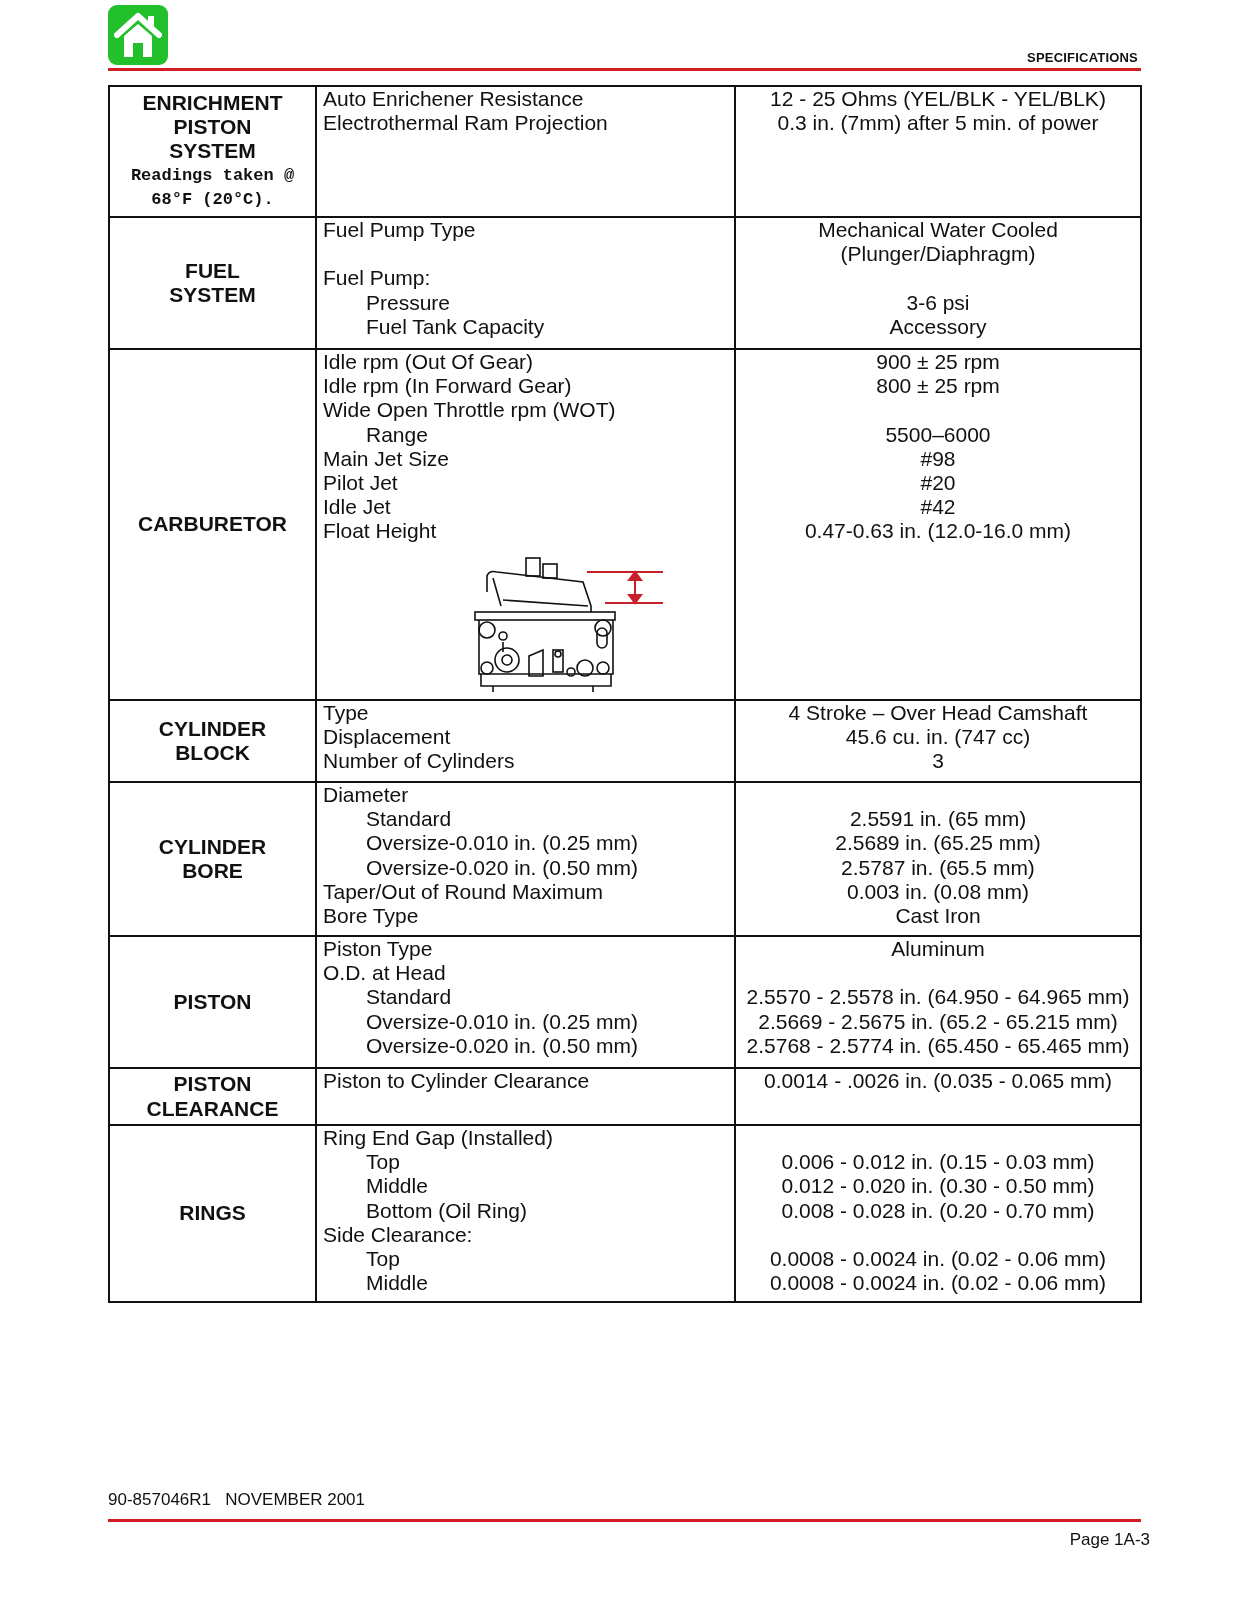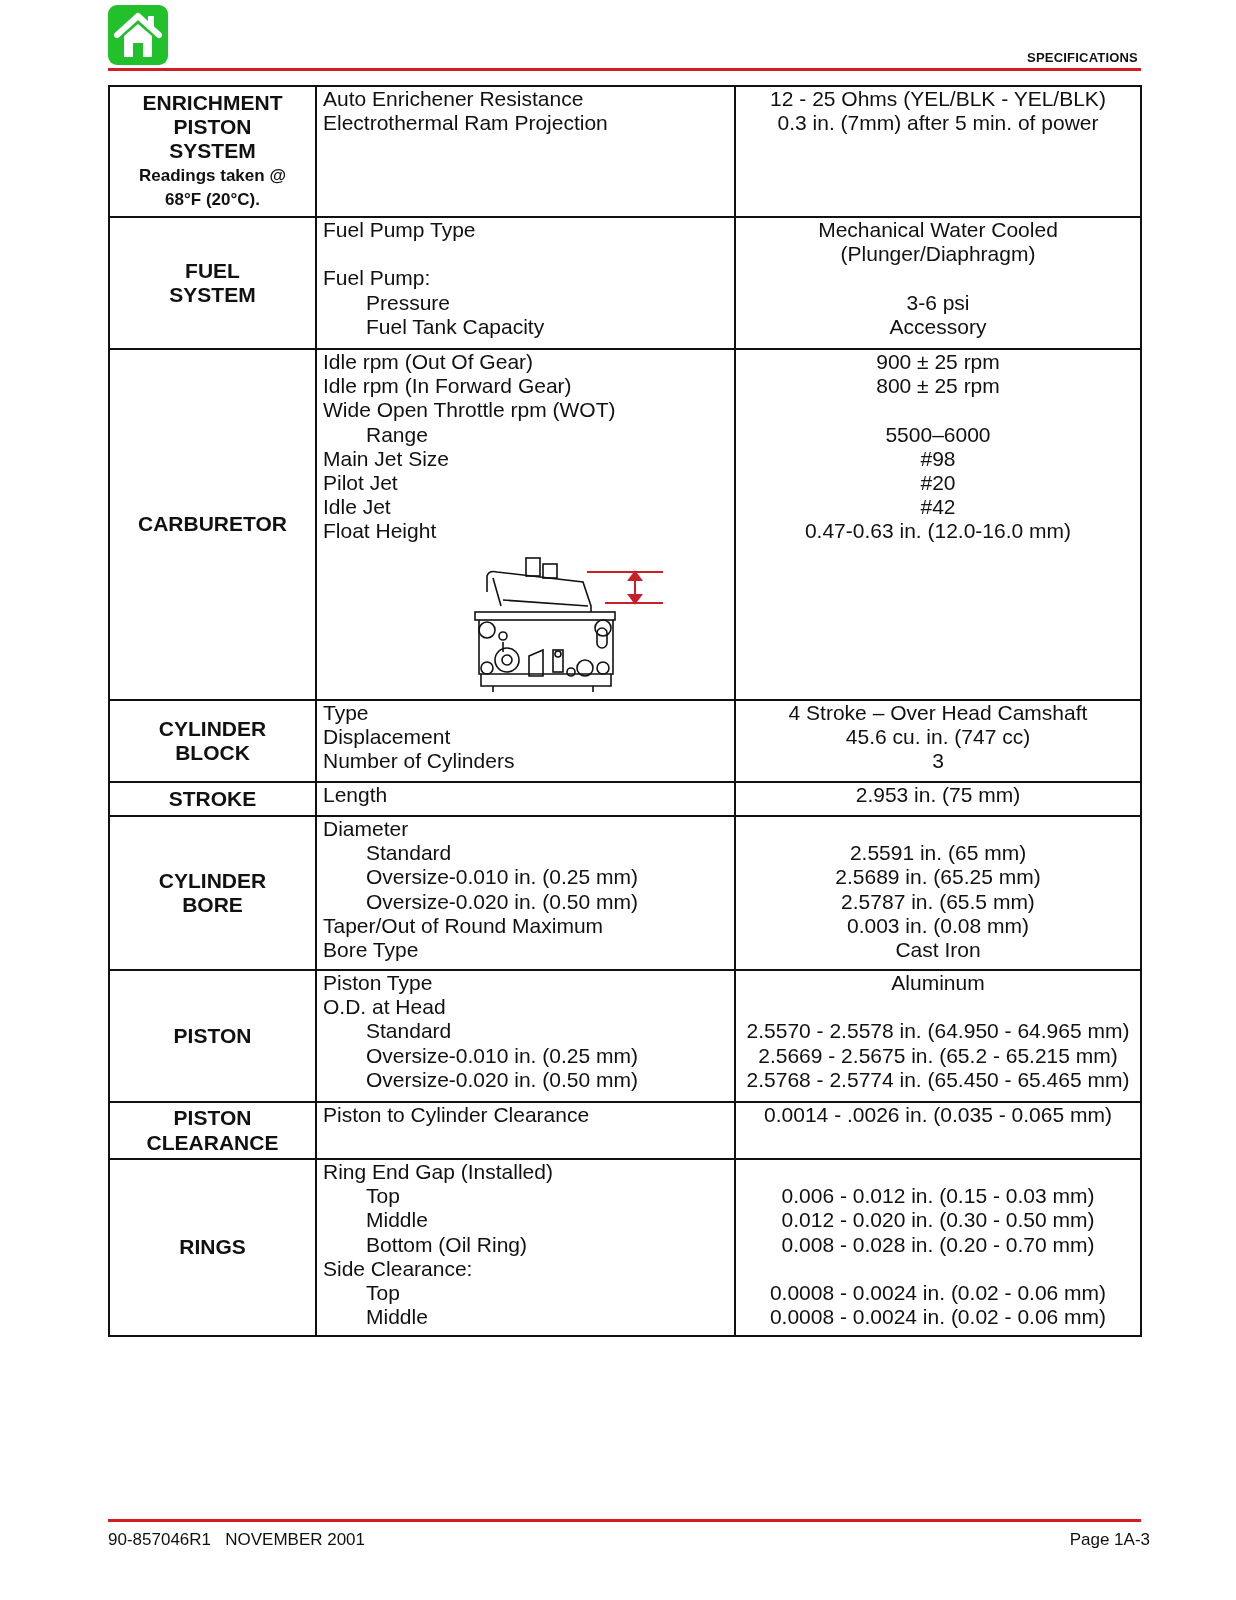--- a/index.html
+++ b/index.html
@@ -7,25 +7,25 @@
   .home-btn { position:absolute; left:108px; top:5px; width:60px; height:60px; background:#22c02a; border-radius:9px; }
   .home-btn svg { position:absolute; left:0; top:0; }
   .hdr-title { position:absolute; right:98px; top:50px; font-weight:bold; font-size:13px; letter-spacing:0.2px; }
   .red-line { position:absolute; left:108px; width:1033px; height:3px; background:#d21d24; }
   .spec-table { position:absolute; left:108px; top:85px; width:1034px; border-collapse:collapse; table-layout:fixed; }
   .spec-table td { border:2px solid #111; vertical-align:top; padding:0; font-size:21px; line-height:24.2px; }
   .col-cat { width:205px; text-align:center; font-weight:bold; vertical-align:middle !important; }
   .col-label { width:411px; font-weight:normal; padding-left:6px !important; }
   .col-val { text-align:center; }
   .cat-inner { padding:0 4px; }
-  .cat-note { font-size:17px; line-height:24px; }
+  .cat-note { font-size:17px; line-height:24px;font-family:Liberation Mono, monospace; }
   .line { display:block; white-space:nowrap; height:24.2px; }
   .indent { padding-left:43px; }
   .carb-img { display:block; margin:12px 0 0 150px; }
-  .footer-left { position:absolute; left:108px; top:1530px; font-size:17px; }
+  .footer-left { position:absolute; left:108px; top:1490px; font-size:17px; }
   .footer-right { position:absolute; right:86px; top:1530px; font-size:17px; }
 </style>
 </head>
 <body>
 
 <div class="home-btn">
   <svg width="60" height="60" viewBox="0 0 60 60">
     <polyline points="9,30 30,11 51,30" fill="none" stroke="#fff" stroke-width="6" stroke-linecap="round" stroke-linejoin="round"></polyline>
     <rect x="40" y="11" width="6" height="11" fill="#fff"></rect>
     <path d="M16 31 L30 19 L44 31 L44 52 L35 52 L35 38 L25 38 L25 52 L16 52 Z" fill="#fff"></path>
@@ -149,33 +149,20 @@
           <span class="line">Type</span>
           <span class="line">Displacement</span>
           <span class="line">Number of Cylinders</span>
         </td>
         <td class="col-val">
           <span class="line">4 Stroke – Over Head Camshaft</span>
           <span class="line">45.6 cu. in. (747 cc)</span>
           <span class="line">3</span>
         </td>
       </tr>
-      <tr style="height: 34px;">
-        <td class="col-cat">
-          <div class="cat-inner">
-            <span class="line">STROKE</span>
-          </div>
-        </td>
-        <td class="col-label">
-          <span class="line">Length</span>
-        </td>
-        <td class="col-val">
-          <span class="line">2.953 in. (75 mm)</span>
-        </td>
-      </tr>
       <tr style="height: 154px;">
         <td class="col-cat">
           <div class="cat-inner">
             <span class="line">CYLINDER</span>
             <span class="line">BORE</span>
           </div>
         </td>
         <td class="col-label">
           <span class="line">Diameter</span>
           <span class="line indent">Standard</span>

